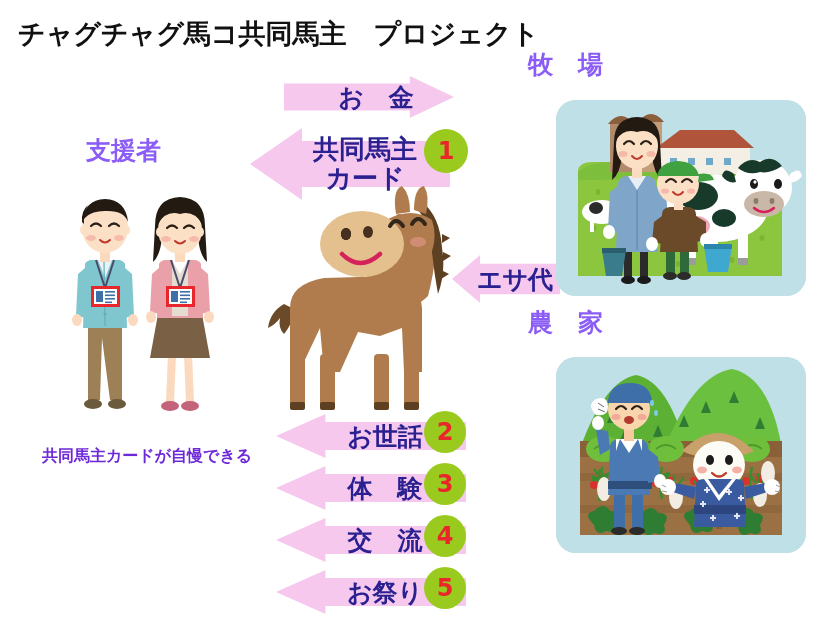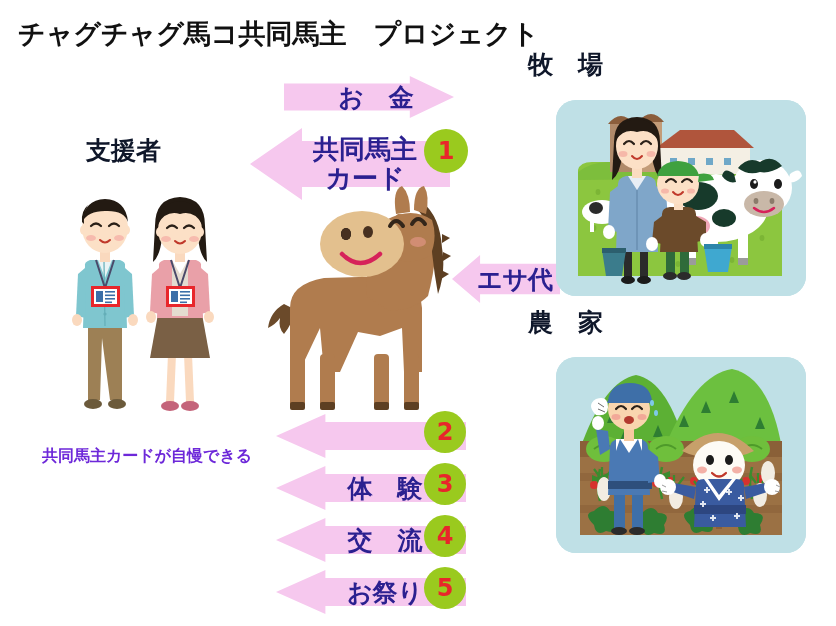--- a/index.html
+++ b/index.html
@@ -12,21 +12,21 @@
 
   
   #title{
     left:18px;top:16px;
     font-size:27px;font-weight:bold;color:#111111;
     letter-spacing:0px;white-space:pre;
   }
 
   
   .heading{
-    font-size:25px;font-weight:bold;color:#0f172a;white-space:pre;
+    font-size:25px;font-weight:bold;color:#8b5cf6;white-space:pre;
   }
   #supporters-heading{left:86px;top:134px;}
   #ranch-heading{left:528px;top:48px;}
   #farm-heading{left:528px;top:306px;}
 
   
   .arrow{
     position:absolute;
     display:flex;align-items:center;
     color:#2B2090;font-weight:bold;
@@ -125,20 +125,21 @@
 </div>
 <div class="circle-num" id="num1">1</div>
 
 <div class="arrow left" id="arrow-feed">
   <div class="body"></div>
   <div class="label">エサ代</div>
 </div>
 
 <div class="arrow left benefit" id="arrow-care">
   <div class="body"></div>
+  <div class="label">お世話</div>
 </div>
 <div class="circle-num" id="num2">2</div>
 
 <div class="arrow left benefit" id="arrow-exp">
   <div class="body"></div>
   <div class="label">体　験</div>
 </div>
 <div class="circle-num" id="num3">3</div>
 
 <div class="arrow left benefit" id="arrow-exch">

